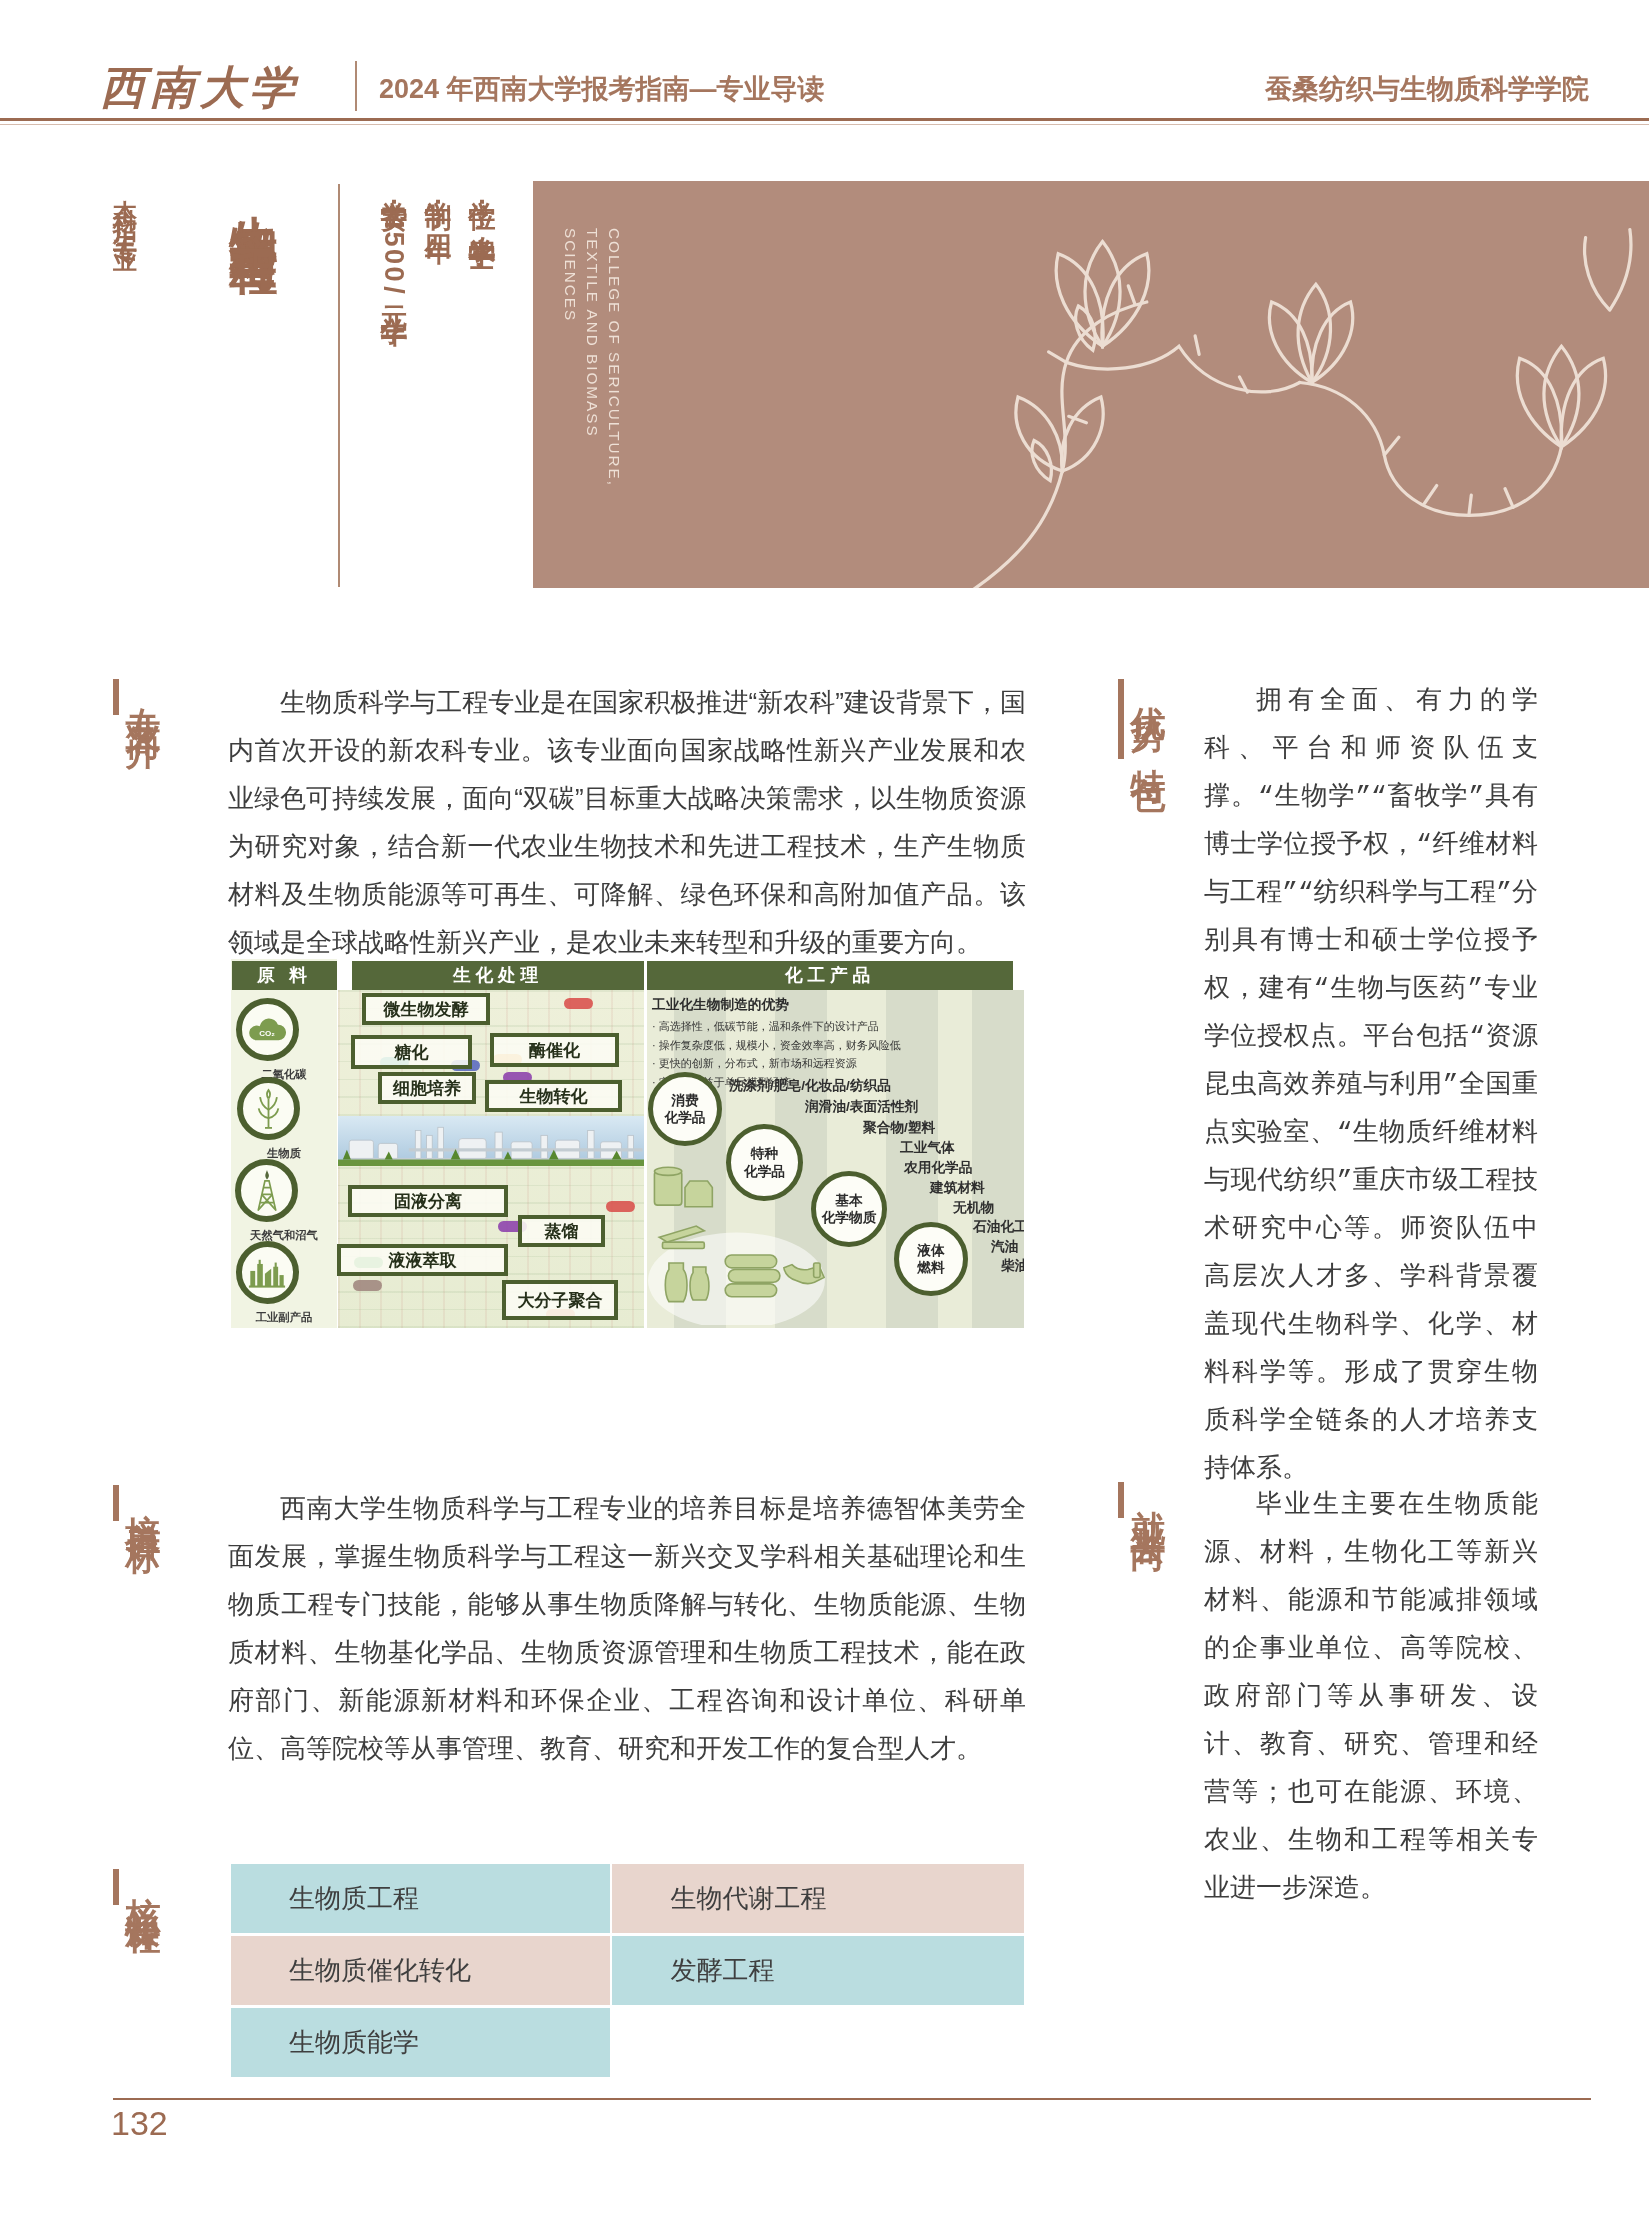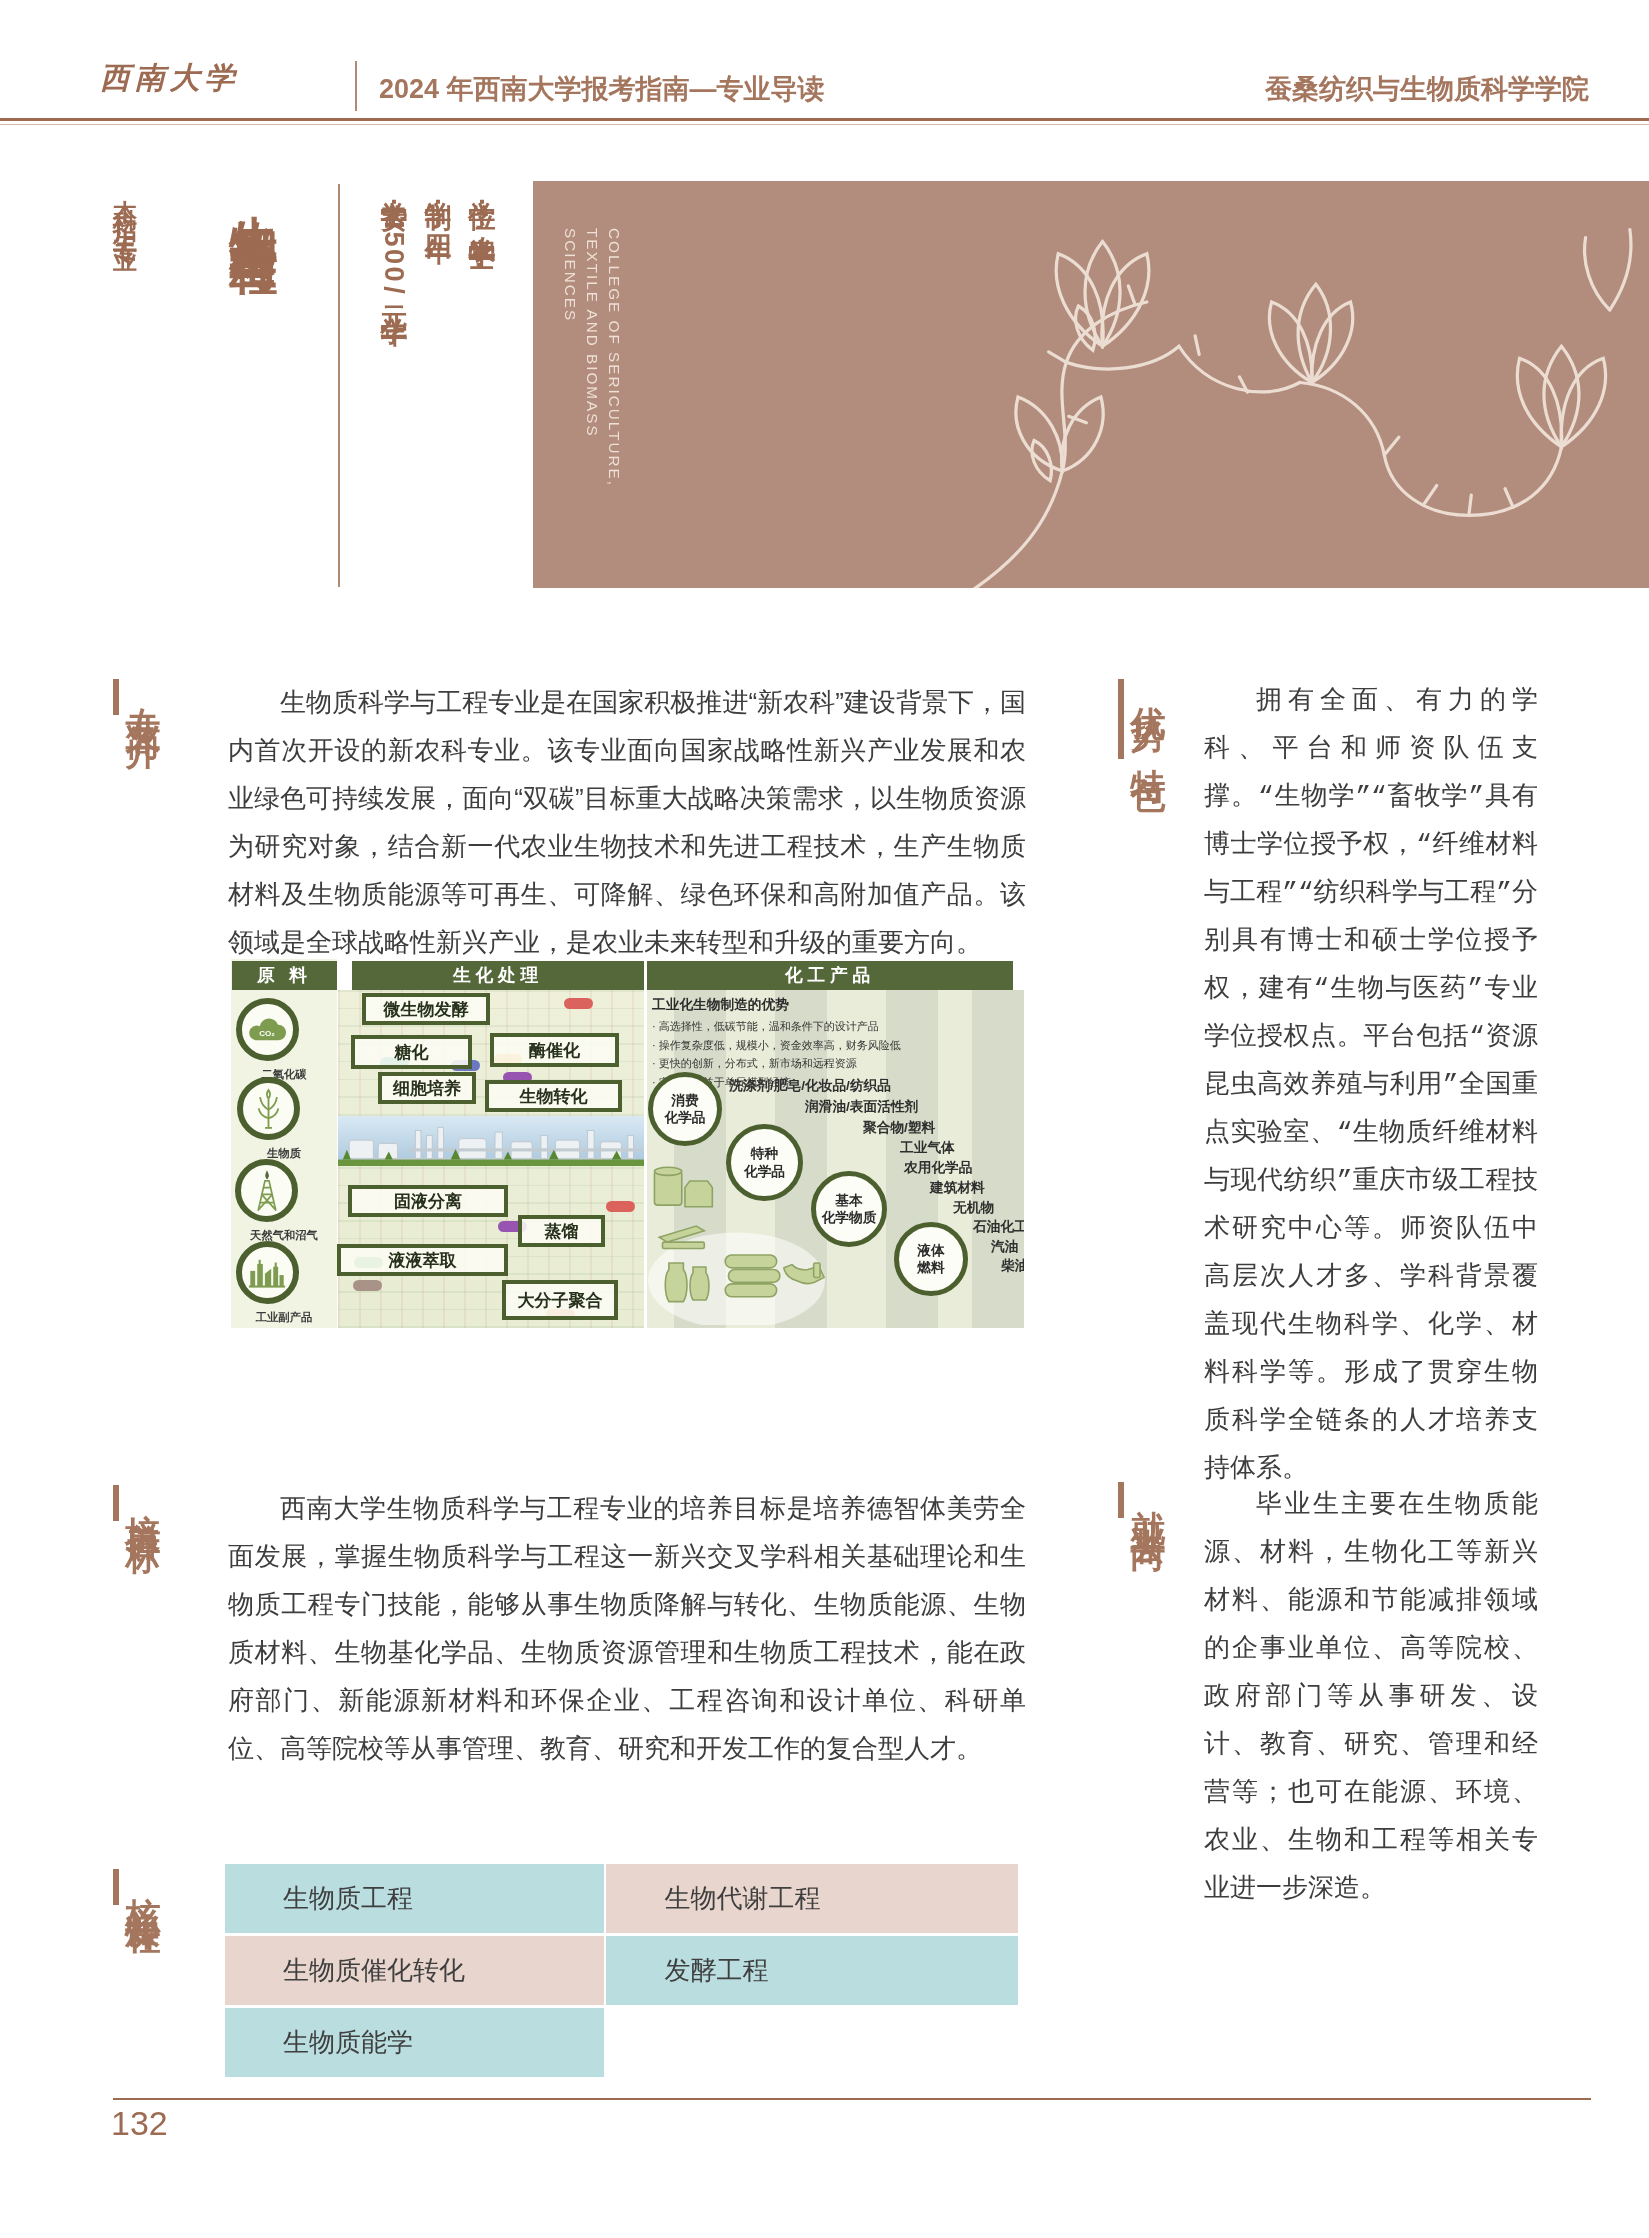--- a/index.html
+++ b/index.html
@@ -1,20 +1,20 @@
 <!DOCTYPE html>
 <html style="font-size:13px"><head>
 <meta charset="utf-8">
 <style>
   html,body{margin:0;padding:0;background:#fff;}
   .page{position:relative;width:1650px;height:2239px;background:#ffffff;overflow:hidden;
         font-family:"Liberation Sans",sans-serif;}
   
   .logo{position:absolute;left:100px;top:58px;font-family:"DejaVu Serif",serif;
-        font-size:30px;font-weight:bold;font-style:italic;color:#9c6b52;letter-spacing:4.8px;}
+        font-size:45px;font-weight:bold;font-style:italic;color:#9c6b52;letter-spacing:4.8px;}
   .hdr-divider{position:absolute;left:355px;top:61px;width:1.6px;height:50px;background:#b08a74;}
   .guide-title{position:absolute;left:379px;top:71px;font-size:27px;font-weight:bold;color:#a5765e;}
   .college-name{position:absolute;right:61px;top:71px;font-size:27px;font-weight:bold;color:#a5765e;}
   .hdr-rule{position:absolute;left:0;top:118px;width:1650px;height:3.2px;background:#9c6b52;}
   .hdr-rule2{position:absolute;left:0;top:124px;width:1650px;height:0.8px;background:#d6bcae;}
   
   .v{writing-mode:vertical-rl;text-orientation:mixed;}
   .catalog-label{position:absolute;left:113px;top:180px;font-size:24px;font-weight:bold;
                  color:#9c6b52;letter-spacing:9.7px;line-height:1;}
   .major-title{position:absolute;left:228px;top:177px;font-size:48px;font-weight:bold;
@@ -59,21 +59,21 @@
   .adv-list{position:absolute;left:421px;top:58px;margin:0;padding:0;list-style:none;}
   .adv-list li{font-size:11px;line-height:18.5px;color:#333;white-space:nowrap;}
   .adv-list li::before{content:"· ";}
   .prod-circle{position:absolute;border:5.6px solid #4c5f2f;background:#fdfdf7;border-radius:50%;
                box-sizing:border-box;display:flex;align-items:center;justify-content:center;
                font-weight:bold;font-size:13.7px;color:#2c2c2c;text-align:center;
                white-space:pre-line;line-height:1.25;}
   .prod-label{position:absolute;font-size:13.7px;font-weight:bold;color:#2f2f2f;white-space:nowrap;}
   .prod-illos{position:absolute;left:417px;top:201px;}
   
-  .course-table{position:absolute;left:225px;top:1864px;width:793px;}
+  .course-table{position:absolute;left:231px;top:1864px;width:793px;}
   .course-row{display:flex;gap:2.4px;margin-bottom:3.2px;}
   .cell{height:69px;display:flex;align-items:center;padding-left:58px;box-sizing:border-box;
         font-size:26px;color:#3f3f3f;}
   .cell-l{width:379px;}
   .cell-r{flex:1;}
   .teal{background:#badde0;}
   .pink{background:#e8d5cd;}
   
   .ft-rule{position:absolute;left:113px;top:2098px;width:1478px;height:2.4px;background:#9c6b52;}
   .page-number{position:absolute;left:111px;top:2104px;font-size:34px;color:#9c6b52;}

